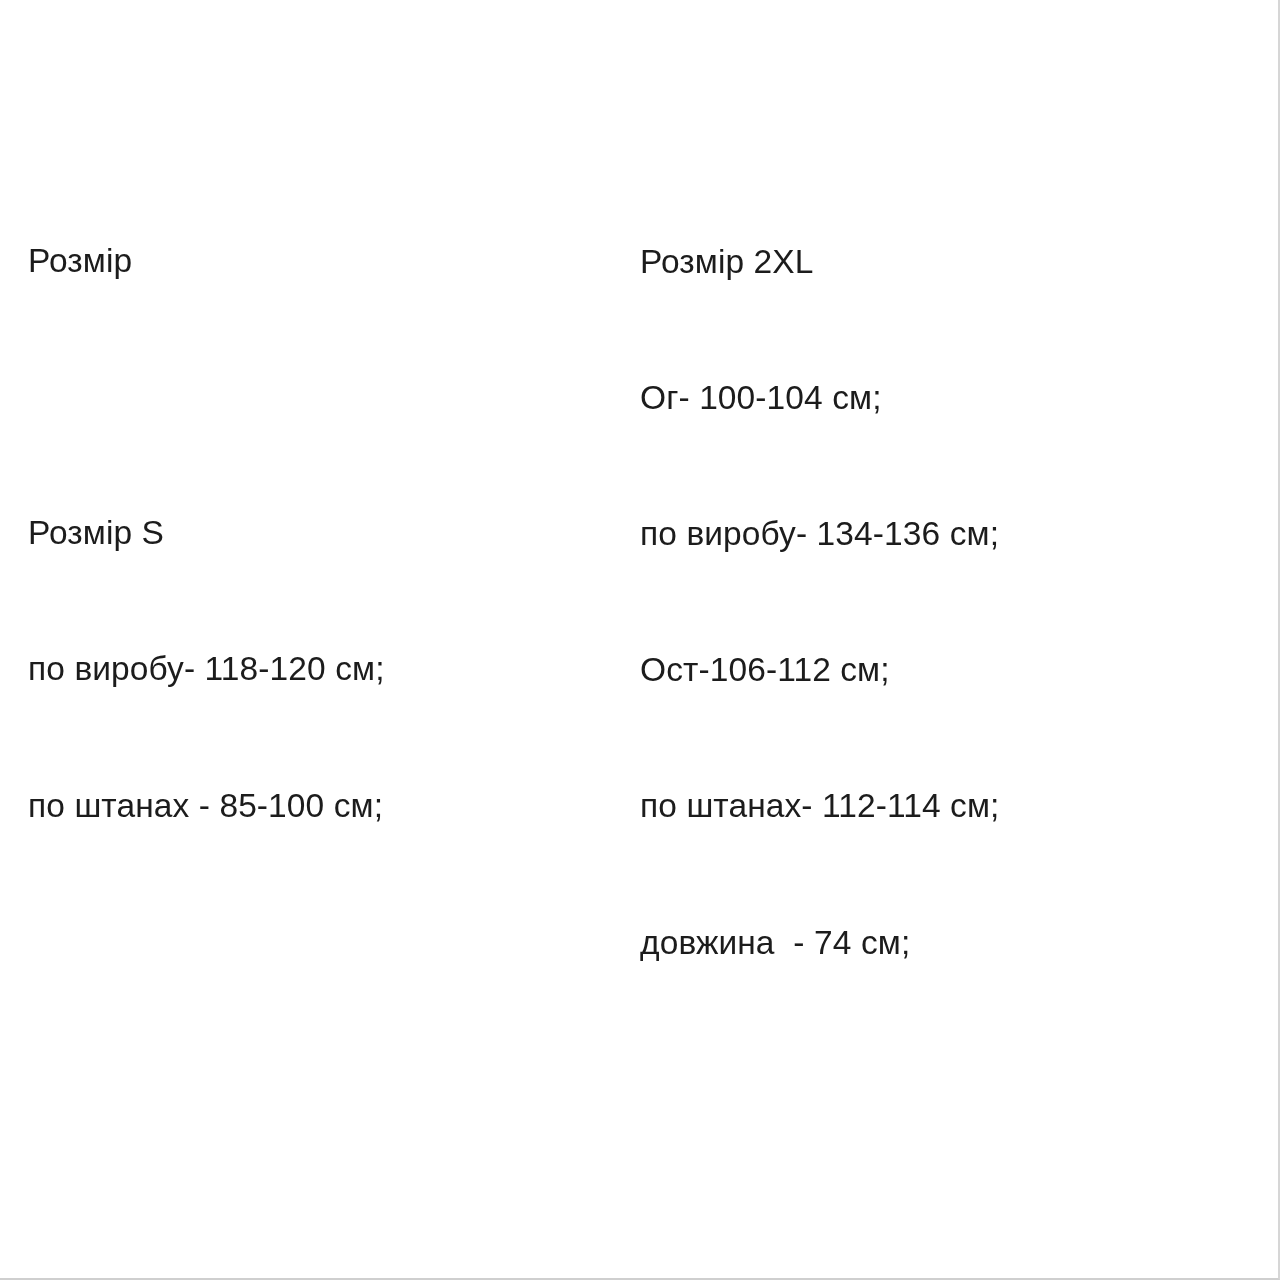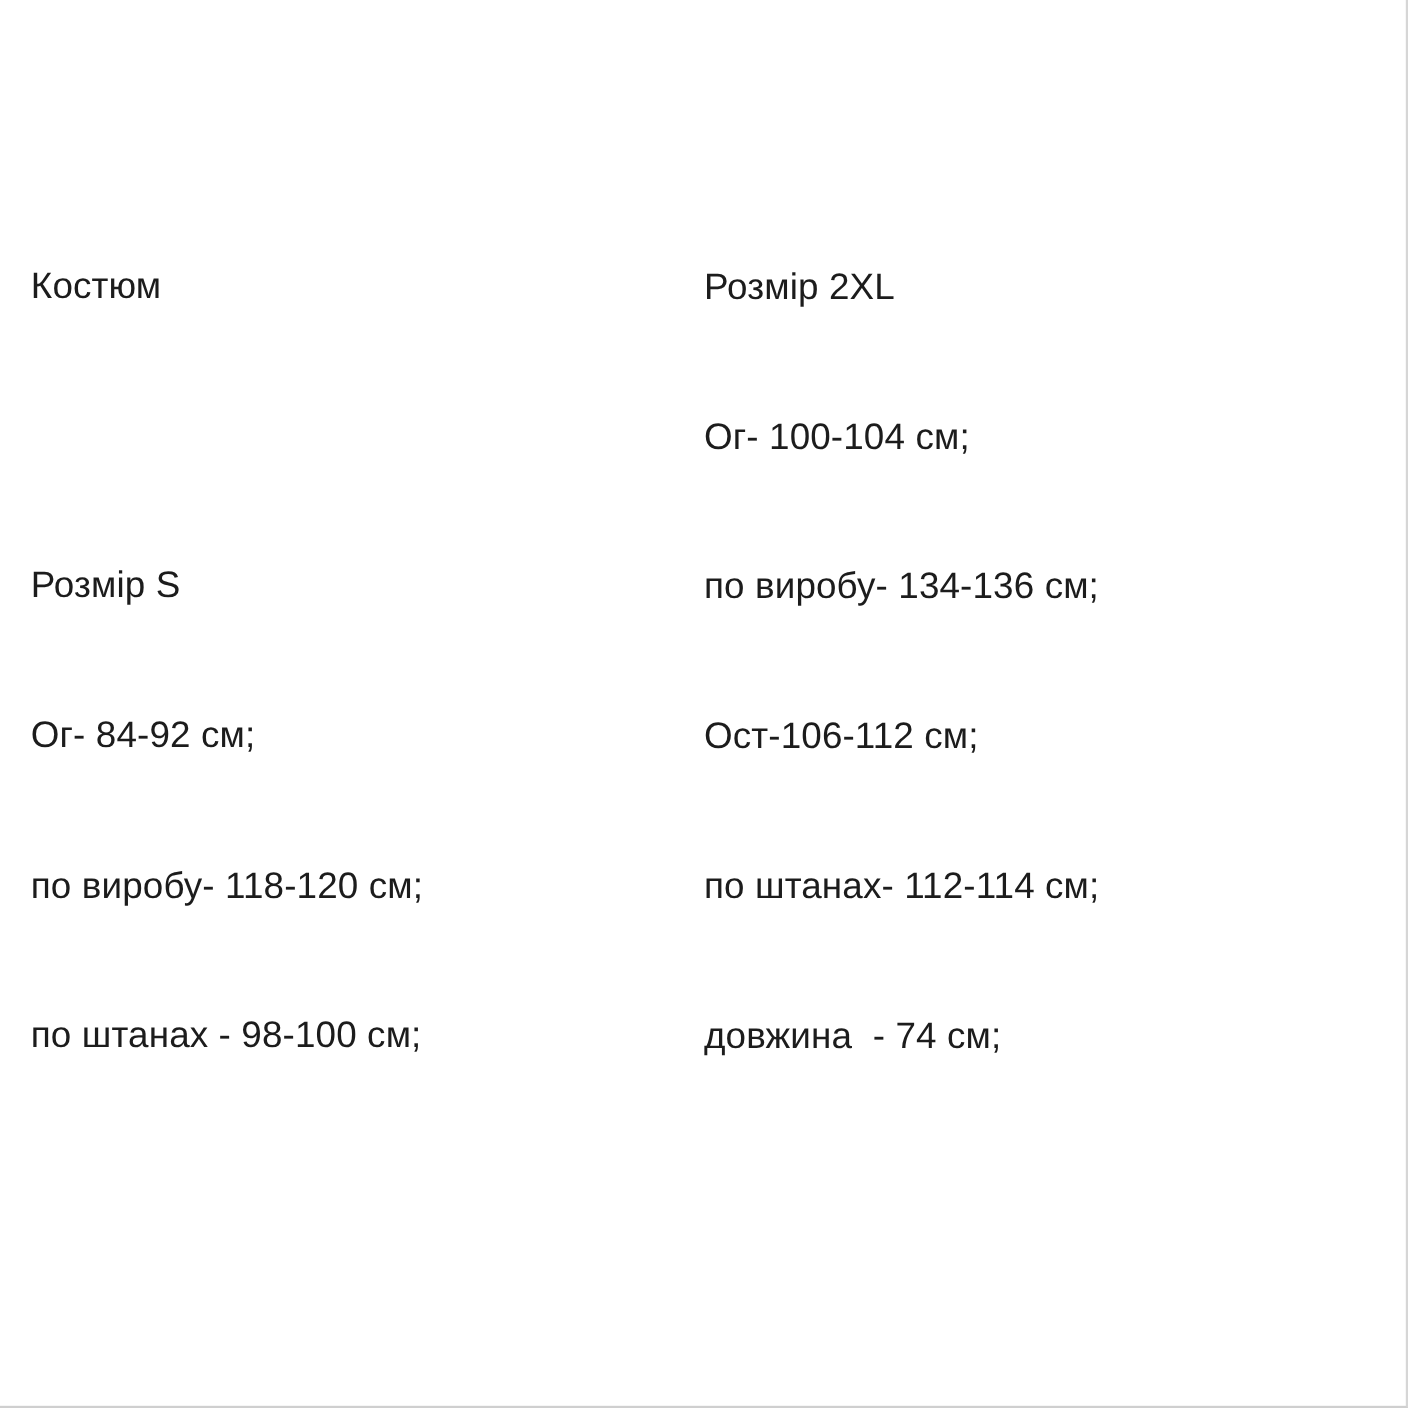--- a/index.html
+++ b/index.html
@@ -34,27 +34,26 @@
     .col-left { left: 28px; top: 147px; }
     .col-right { left: 640px; top: 57px; }
     .line { display: block; height: 45.4px; }
   </style>
 </head>
 <body>
 
 <div class="frame">
 
   <div class="col col-left">
-    <span class="line">Костюм</span>
+    <span class="line">Розмір</span>
 
     <div>
       <span class="line">Розмір S</span>
-      <span class="line">Ог- 84-92 см;</span>
       <span class="line">по виробу- 118-120 см;</span>
-      <span class="line">по штанах - 98-100 см;</span>
+      <span class="line">по штанах - 85-100 см;</span>
       
       
       
       
       
     </div>
 
     
 
     

